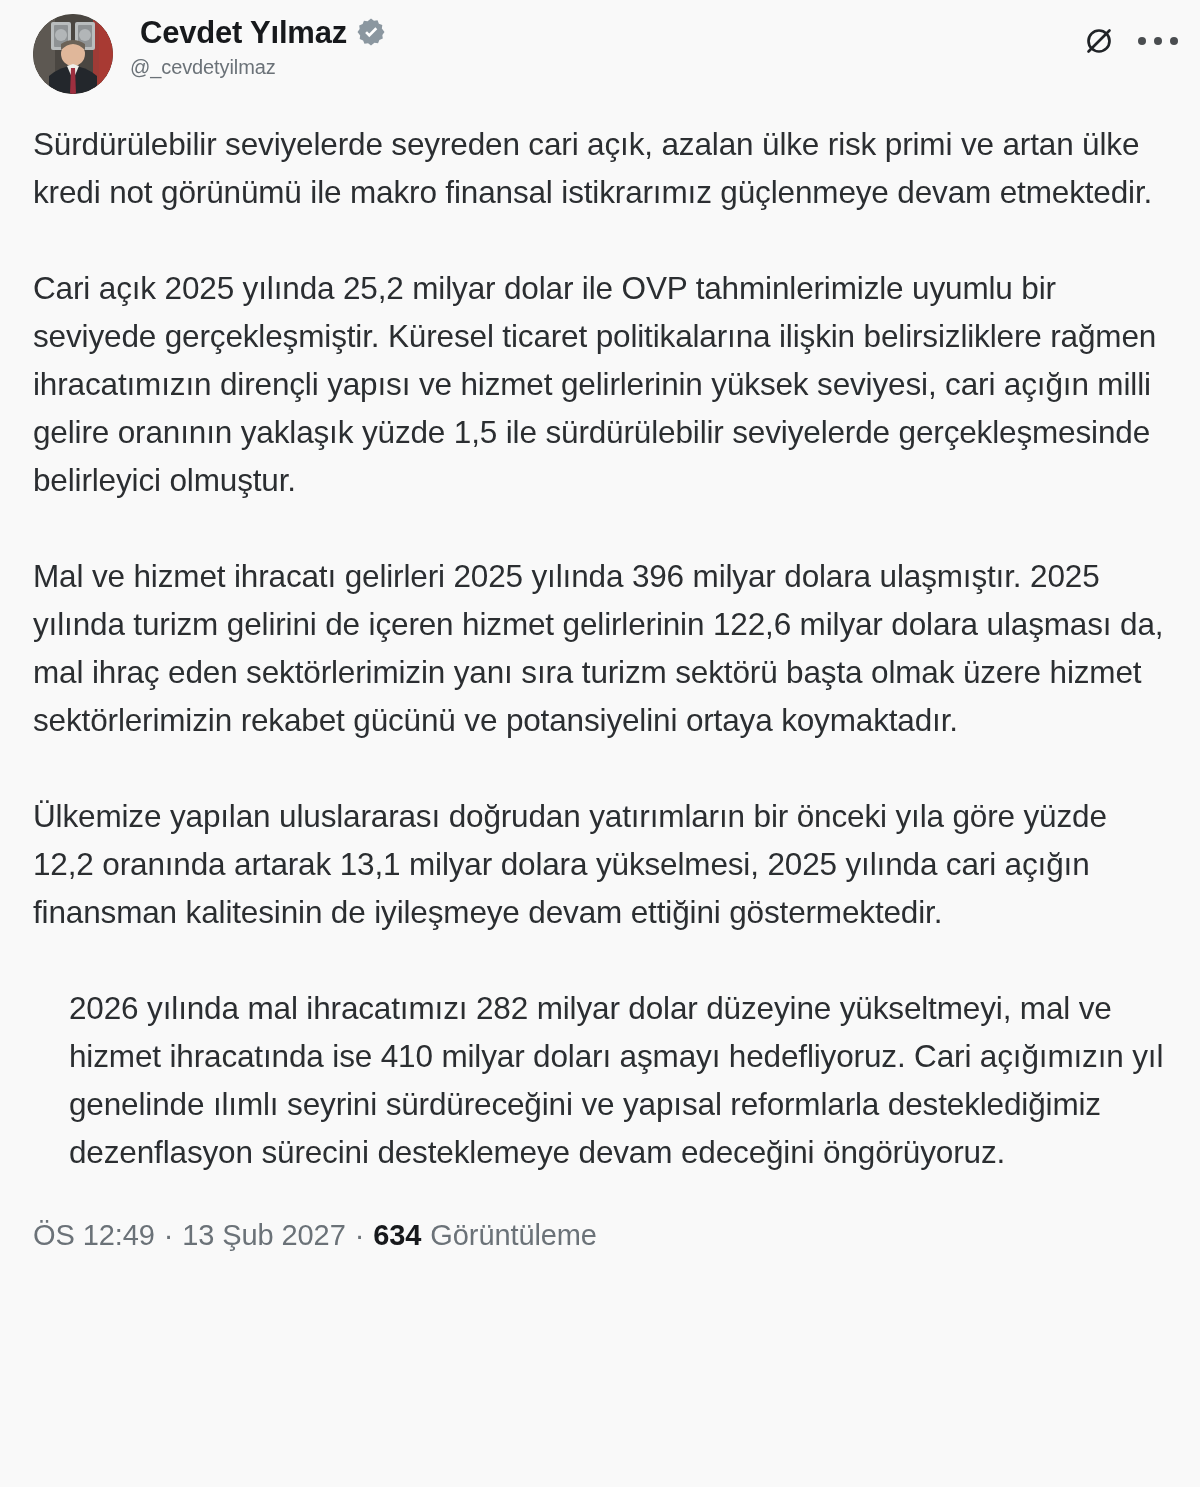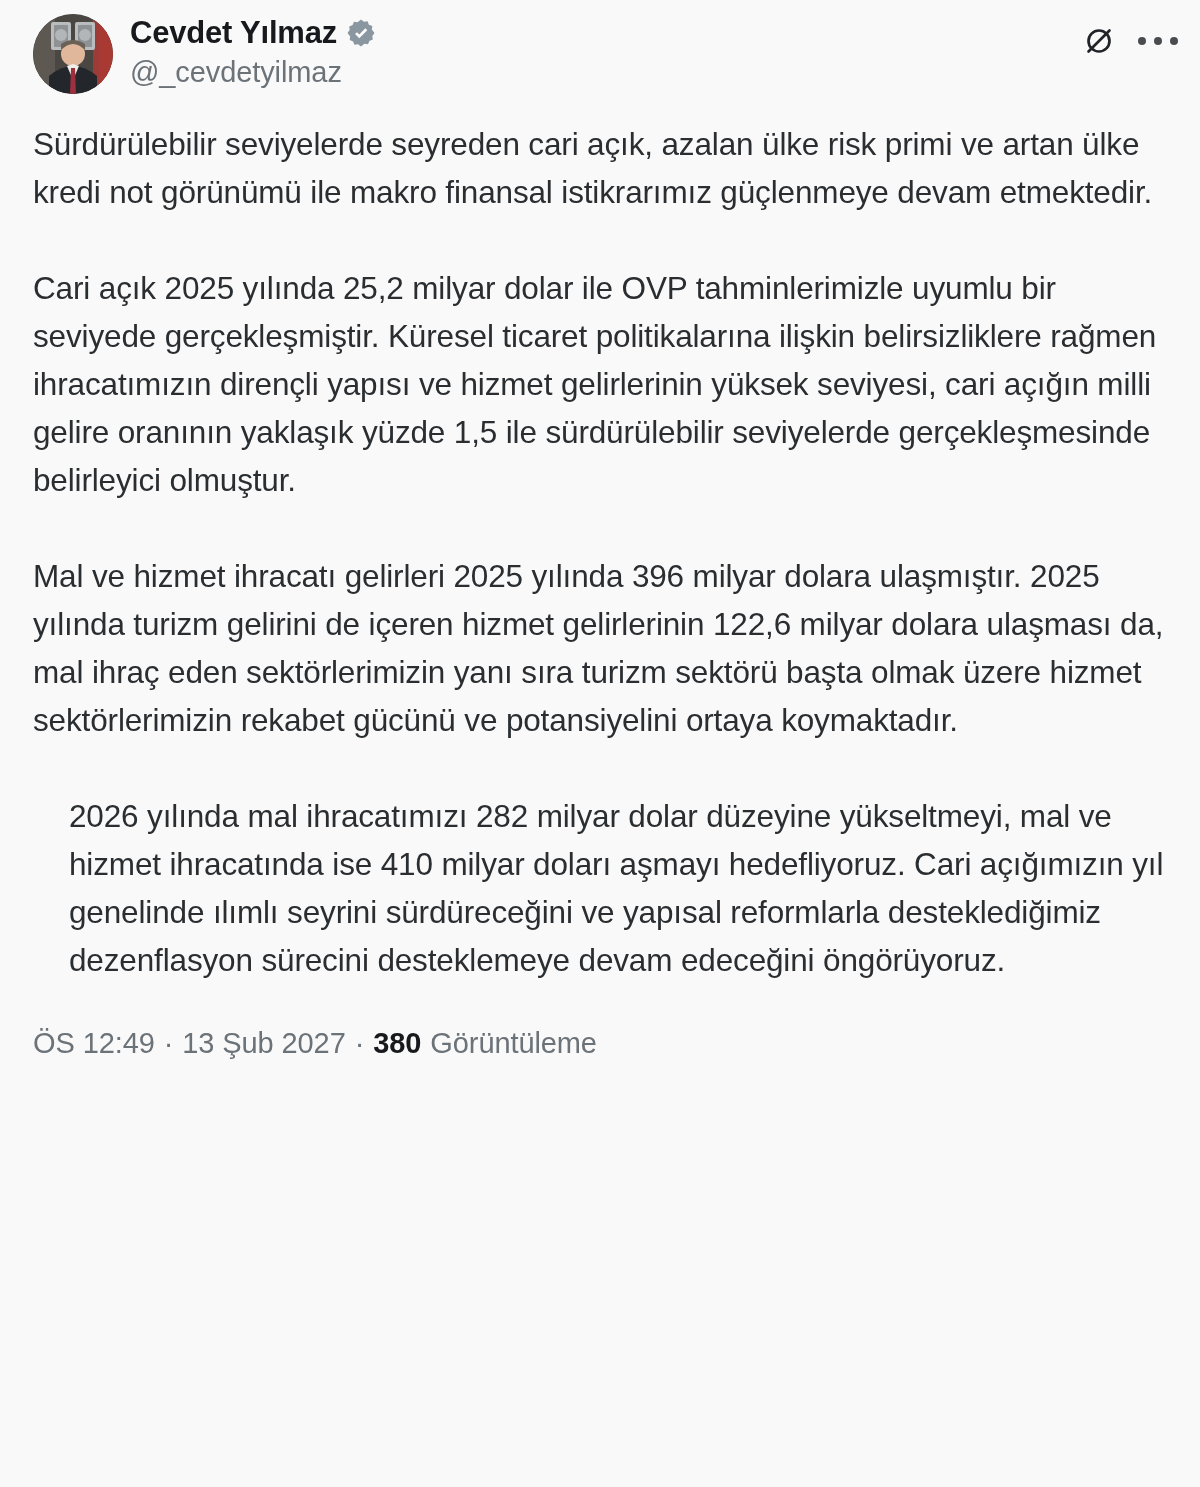--- a/index.html
+++ b/index.html
@@ -49,43 +49,43 @@
   .identity {
     margin-left: 17px;
     display: flex;
     flex-direction: column;
     justify-content: flex-start;
     padding-top: 3px;
   }
 
   .name-row {
     display: flex;
-    align-items: center;
     line-height: 1;
+    margin-left: 10px;
   }
 
   .display-name {
     font-size: 31px;
     font-weight: bold;
     color: #17191c;
     letter-spacing: -0.2px;
     white-space: nowrap;
   }
 
   .verified-badge {
     margin-left: 9px;
     width: 30px;
     height: 30px;
     display: inline-block;
     flex: 0 0 30px;
   }
   .verified-badge svg { display: block; width: 30px; height: 30px; }
 
   .handle {
-    font-size: 29px;
+    font-size: 20px;
     color: #6b7278;
     margin-top: 8px;
     letter-spacing: -0.1px;
     white-space: nowrap;
   }
 
   .header-actions {
     position: absolute;
     top: 24px;
     right: 22px;
@@ -214,25 +214,26 @@
           <span></span>
           <span></span>
       </span>
     </div>
   </div>
 
   <div class="tweet-body">
     <p class="tweet-paragraph">Sürdürülebilir seviyelerde seyreden cari açık, azalan ülke risk primi ve artan ülke kredi not görünümü ile makro finansal istikrarımız güçlenmeye devam etmektedir.</p>
     <p class="tweet-paragraph">Cari açık 2025 yılında 25,2 milyar dolar ile OVP tahminlerimizle uyumlu bir seviyede gerçekleşmiştir. Küresel ticaret politikalarına ilişkin belirsizliklere rağmen ihracatımızın dirençli yapısı ve hizmet gelirlerinin yüksek seviyesi, cari açığın milli gelire oranının yaklaşık yüzde 1,5 ile sürdürülebilir seviyelerde gerçekleşmesinde belirleyici olmuştur.</p>
     <p class="tweet-paragraph">Mal ve hizmet ihracatı gelirleri 2025 yılında 396 milyar dolara ulaşmıştır. 2025 yılında turizm gelirini de içeren hizmet gelirlerinin 122,6 milyar dolara ulaşması da, mal ihraç eden sektörlerimizin yanı sıra turizm sektörü başta olmak üzere hizmet sektörlerimizin rekabet gücünü ve potansiyelini ortaya koymaktadır.</p>
+    <p class="tweet-paragraph">Ülkemize yapılan uluslararası doğrudan yatırımların bir önceki yıla göre yüzde 12,2 oranında artarak 13,1 milyar dolara yükselmesi, 2025 yılında cari açığın finansman kalitesinin de iyileşmeye devam ettiğini göstermektedir.</p>
     <p class="tweet-paragraph">2026 yılında mal ihracatımızı 282 milyar dolar düzeyine yükseltmeyi, mal ve hizmet ihracatında ise 410 milyar doları aşmayı hedefliyoruz. Cari açığımızın yıl genelinde ılımlı seyrini sürdüreceğini ve yapısal reformlarla desteklediğimiz dezenflasyon sürecini desteklemeye devam edeceğini öngörüyoruz.</p>
   </div>
 
   <div class="tweet-footer">
     <span>ÖS 12:49</span>
     <span class="sep">·</span>
     <span>13 Şub 2027</span>
     <span class="sep">·</span>
-    <span class="views-count">380</span>
+    <span class="views-count">634</span>
     <span>Görüntüleme</span>
   </div>
 
 </div>
 
 </body></html>

